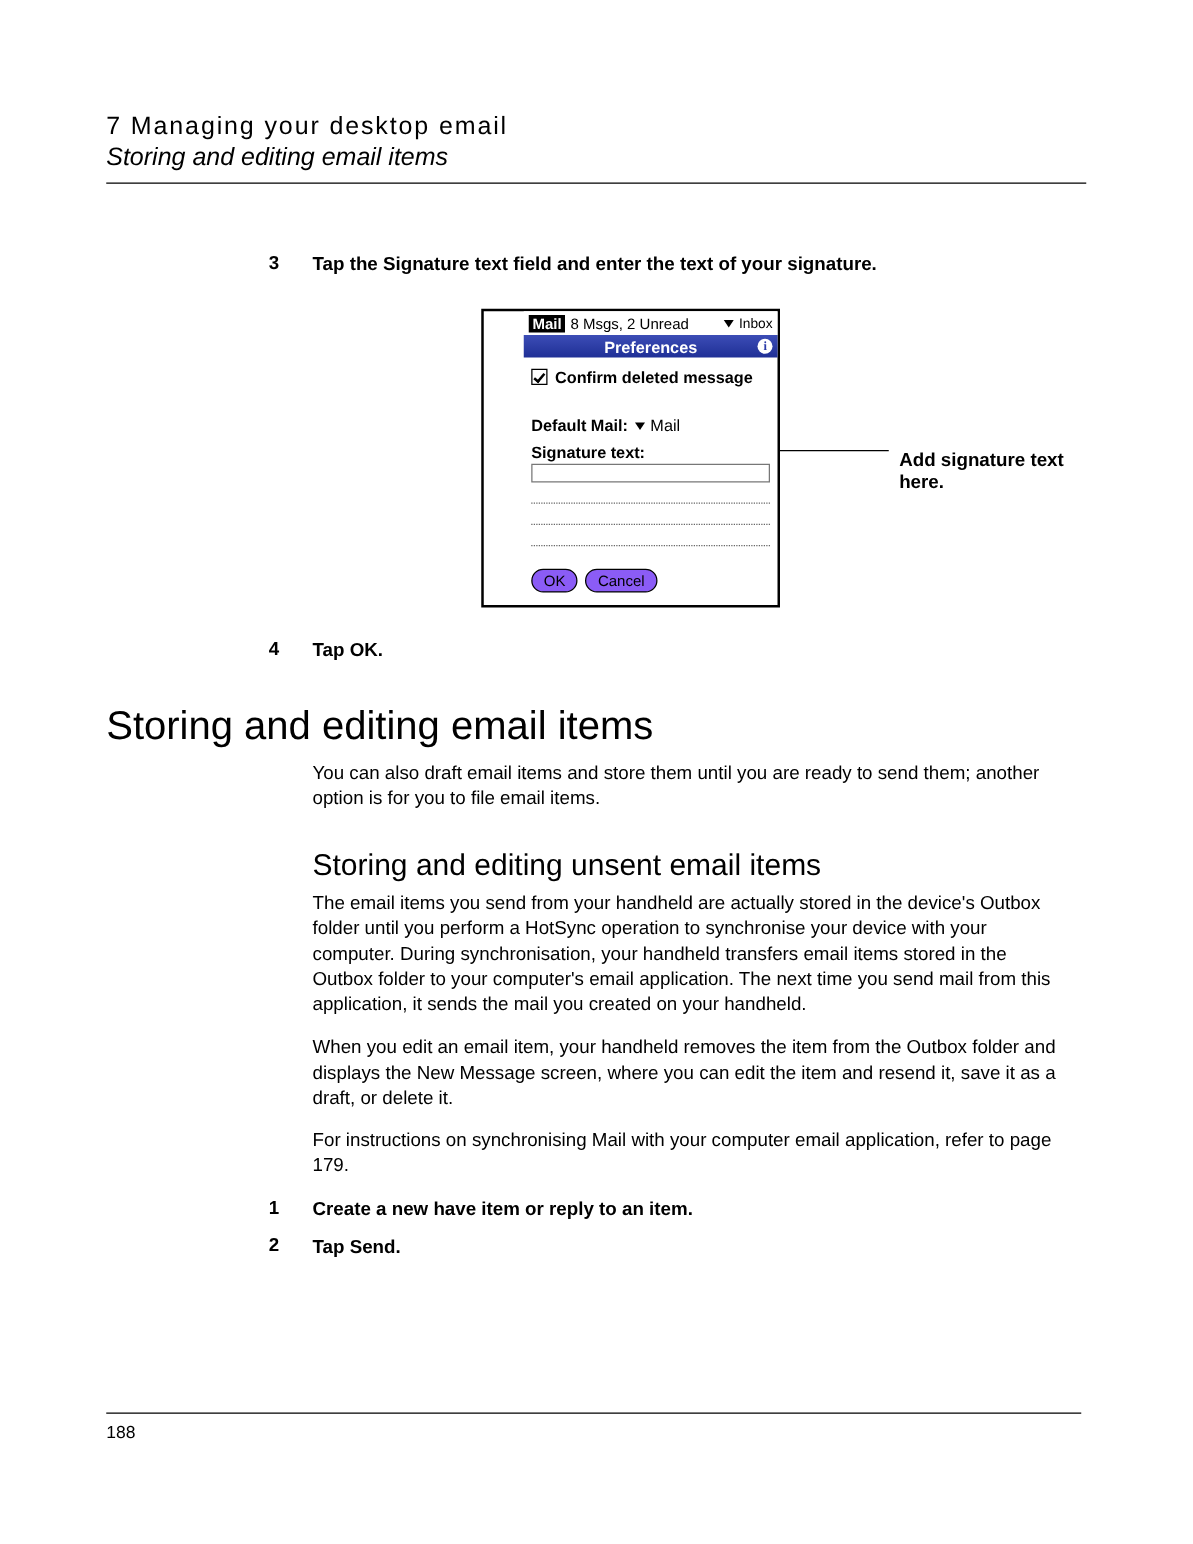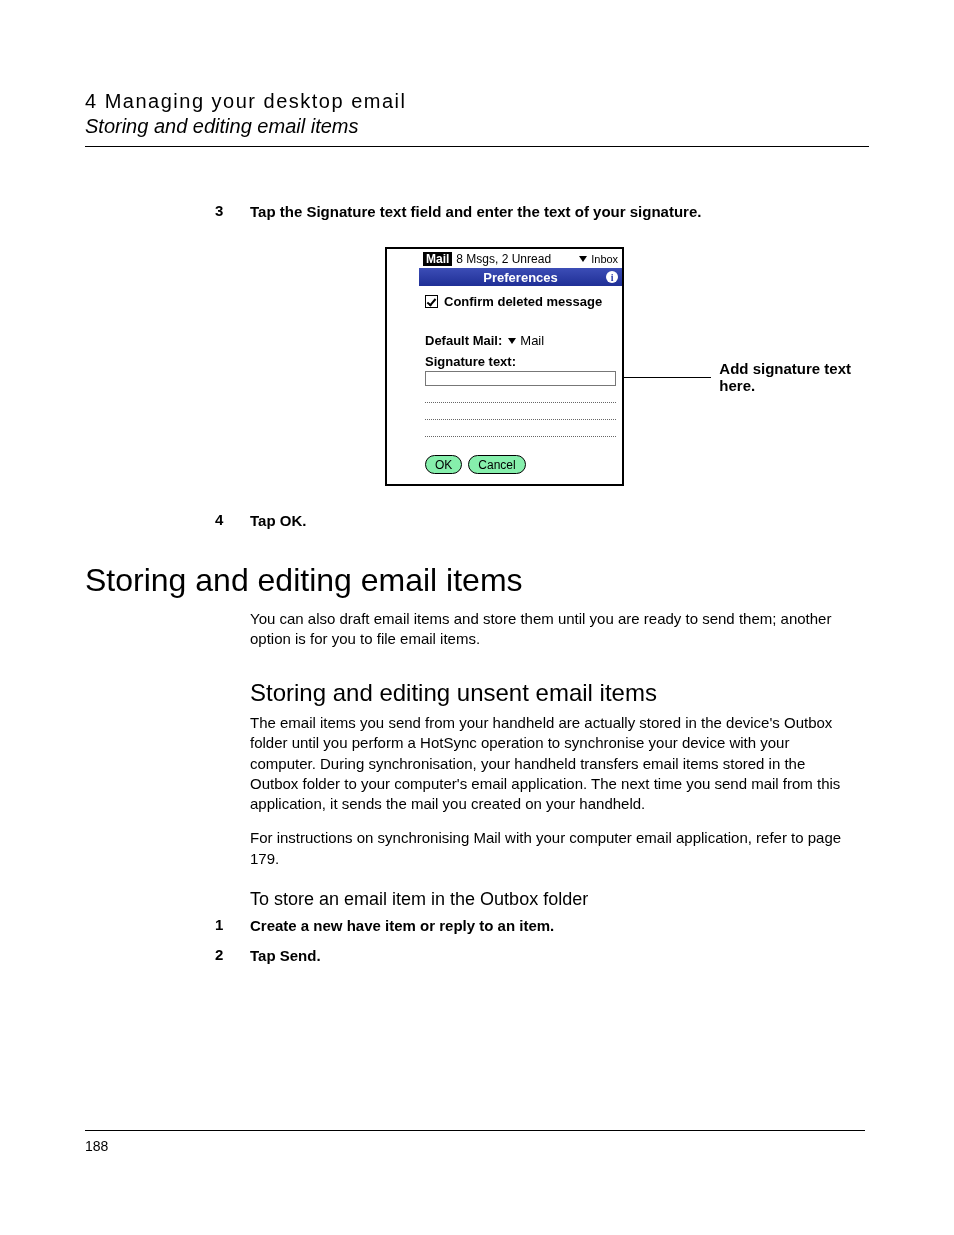--- a/index.html
+++ b/index.html
@@ -163,28 +163,28 @@
     display: flex;
     gap: 6px;
     padding: 18px 0 2px 0;
   }
   .pill-btn {
     border: 1.3px solid #000;
     border-radius: 10px;
     padding: 0 9px;
     font-size: 12px;
     font-family: "Tahoma", Arial, sans-serif;
-    background: #86efac;
+    background: #8b5cf6;
     height: 17px;
     display: flex;
     align-items: center;
   }
   .callout-wrap {
     display: flex;
-    align-items: center;
+    align-items: flex-start;
     margin-left: 0;
   }
   .callout-line {
     width: 100px;
     height: 1px;
     background: #000;
     margin-top: 0;
   }
   .callout-text {
     font-size: 15px;
@@ -224,21 +224,21 @@
     margin: 0 0 6px 0;
   }
   .page-num { font-size: 14px; }
 </style>
 </head>
 <body>
 
 <div class="page">
 
   <div>
-    <p class="header-chap">4 Managing your desktop email</p>
+    <p class="header-chap">7 Managing your desktop email</p>
     <p class="header-sub">Storing and editing email items</p>
     <hr class="hr">
   </div>
 
   <div class="step-row">
     <div class="step-num">3</div>
     <div class="step-text">Tap the Signature text field and enter the text of your signature.</div>
   </div>
 
   <div class="figure-area">
@@ -287,23 +287,23 @@
   <div class="step-row">
     <div class="step-num">4</div>
     <div class="step-text">Tap OK.</div>
   </div>
 
   <h1 class="section">Storing and editing email items</h1>
   <p class="body">You can also draft email items and store them until you are ready to send them; another option is for you to file email items.</p>
 
   <h2 class="subsection">Storing and editing unsent email items</h2>
   <p class="body">The email items you send from your handheld are actually stored in the device's Outbox folder until you perform a HotSync operation to synchronise your device with your computer. During synchronisation, your handheld transfers email items stored in the Outbox folder to your computer's email application. The next time you send mail from this application, it sends the mail you created on your handheld.</p>
+  <p class="body">When you edit an email item, your handheld removes the item from the Outbox folder and displays the New Message screen, where you can edit the item and resend it, save it as a draft, or delete it.</p>
   <p class="body">For instructions on synchronising Mail with your computer email application, refer to page 179.</p>
 
-  <h3 class="subsub">To store an email item in the Outbox folder</h3>
 
   <div class="step-row">
     <div class="step-num">1</div>
     <div class="step-text">Create a new have item or reply to an item.</div>
   </div>
   <div class="step-row">
     <div class="step-num">2</div>
     <div class="step-text">Tap Send.</div>
   </div>
 

